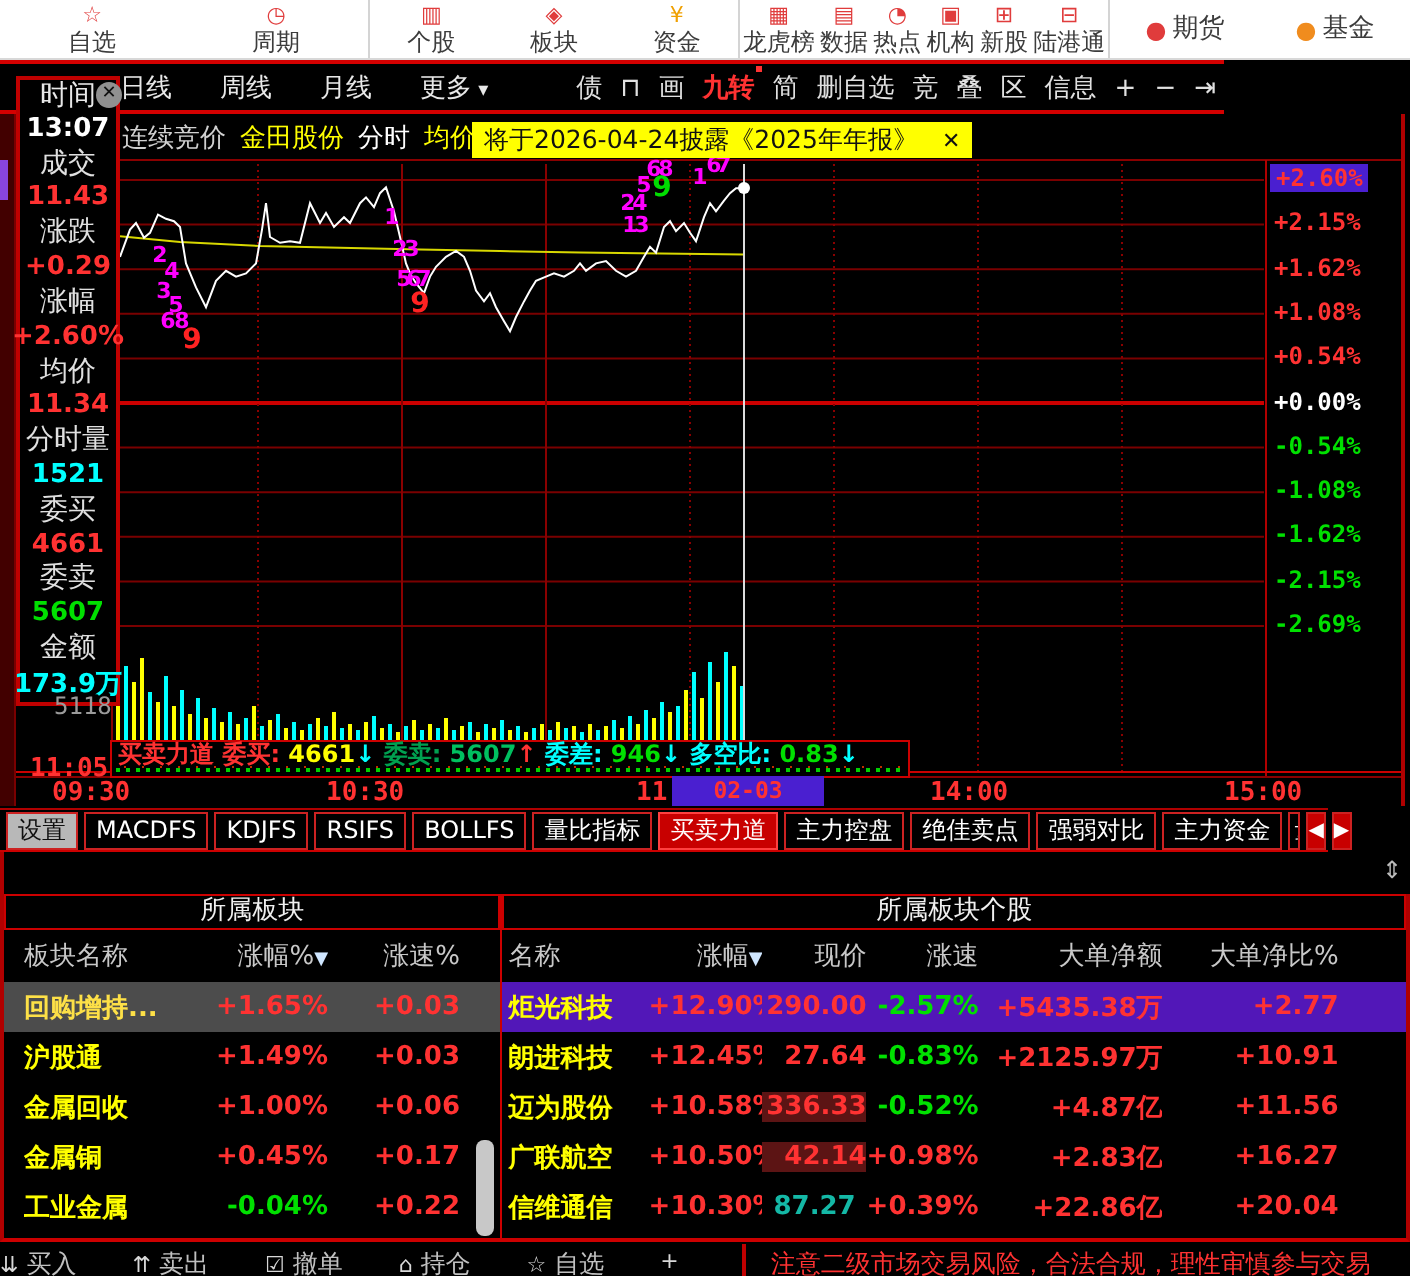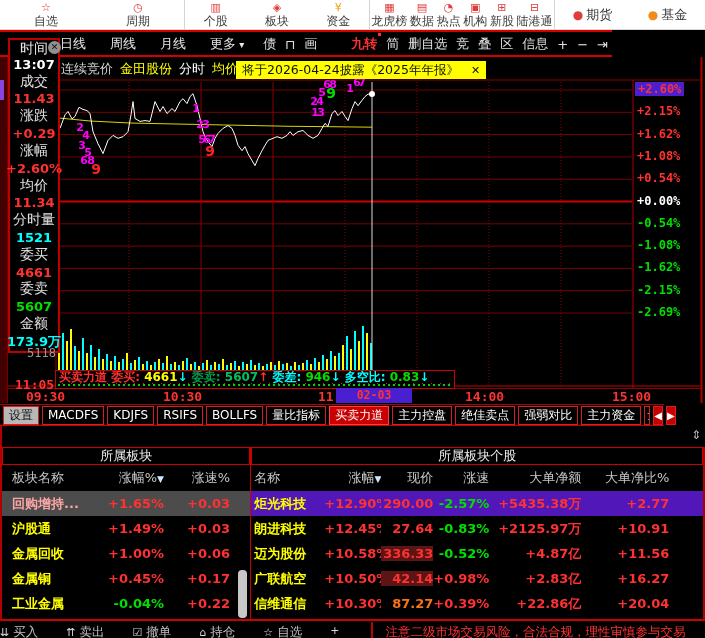--- a/index.html
+++ b/index.html
@@ -17,21 +17,21 @@
   .tb-item.compact .ticon{font-size:12px;height:auto;margin-right:3px;}
   .tb-item.compact .tlabel{font-size:13px;margin-top:0;}
 
   
   .menubar{position:absolute;left:0;top:30px;width:612px;height:27px;background:#000;border-top:2px solid #d40000;border-bottom:2px solid #d40000;}
   .mb-left{position:absolute;left:60px;top:3px;display:flex;gap:24px;}
   .mb-item{color:#e8e8e8;font-size:13px;white-space:nowrap;}
   .mb-caret{color:#e8e8e8;font-size:10px;}
   .mb-right{position:absolute;right:4px;top:3px;display:flex;gap:9px;align-items:center;}
   .mb-ritem{color:#e0e0e0;font-size:13px;white-space:nowrap;position:relative;}
-  .mb-ritem.accent{color:#ff3232;font-weight:bold;margin-left:25px;}
+  .mb-ritem.accent{color:#ff3232;font-weight:bold;}
   .mb-ritem.accent .dot{position:absolute;right:-4px;top:-2px;width:3px;height:3px;background:#ff3232;}
 
   
   .left-strip{position:absolute;left:0;top:57px;width:8px;height:346px;background:#420000;border-right:1px solid #7a0000;}
   .purple-sliver{position:absolute;left:0;top:80px;width:4px;height:20px;background:#8844dd;z-index:6;}
   #chart-svg{position:absolute;left:0;top:57px;z-index:1;}
   .chart-header{position:absolute;left:61px;top:60px;z-index:2;white-space:nowrap;font-size:13px;}
   .chart-header span{margin-right:7px;}
   .notice{position:absolute;left:236px;top:61px;height:18px;background:#ffff00;color:#111;font-size:12.5px;line-height:18px;padding:0 6px;z-index:3;white-space:nowrap;}
   .notice .nclose{margin-left:12px;color:#111;font-size:11px;}
@@ -412,21 +412,21 @@
       <div class="ttitle">所属板块</div>
       <div id="ltable">
           <div class="thead lgrid">
             <span class="cell"></span>
             <span class="cell">板块名称</span>
             <span class="cell r">涨幅%<span class="harrow">▼</span></span>
             <span class="cell r">涨速%</span>
           </div>
           <div class="trow lgrid" style="background: rgb(76, 76, 76);">
             <span class="cell"></span>
-            <span class="cell" style="color: #fca5a5;">回购增持...</span>
+            <span class="cell" style="color: #fde047;">回购增持...</span>
             <span class="cell r" style="color: rgb(255, 50, 50);">+1.65%</span>
             <span class="cell r" style="color: rgb(255, 50, 50);">+0.03</span>
           </div>
           <div class="trow lgrid">
             <span class="cell"></span>
             <span class="cell" style="color: rgb(255, 255, 0);">沪股通</span>
             <span class="cell r" style="color: rgb(255, 50, 50);">+1.49%</span>
             <span class="cell r" style="color: rgb(255, 50, 50);">+0.03</span>
           </div>
           <div class="trow lgrid">
@@ -495,21 +495,21 @@
             <span class="cell r" style="color: rgb(255, 50, 50);">+10.50%</span>
             <span class="cell r" style="color: rgb(255, 50, 50); background: rgb(92, 20, 20);">42.14</span>
             <span class="cell r" style="color: rgb(255, 50, 50);">+0.98%</span>
             <span class="cell r" style="color: rgb(255, 50, 50);">+2.83亿</span>
             <span class="cell r" style="color: rgb(255, 50, 50);">+16.27</span>
           </div>
           <div class="trow rgrid6">
             <span class="cell"></span>
             <span class="cell" style="color: rgb(255, 255, 0);">信维通信</span>
             <span class="cell r" style="color: rgb(255, 50, 50);">+10.30%</span>
-            <span class="cell r" style="color: #f97316;">87.27</span>
+            <span class="cell r" style="color: #14b8a6; text-align: center;">87.27</span>
             <span class="cell r" style="color: rgb(255, 50, 50);">+0.39%</span>
             <span class="cell r" style="color: rgb(255, 50, 50);">+22.86亿</span>
             <span class="cell r" style="color: rgb(255, 50, 50);">+20.04</span>
           </div>
         </div>
     </div>
   </div>
 
   <div class="statusbar" id="statusbar">
       <div class="sb-item">

